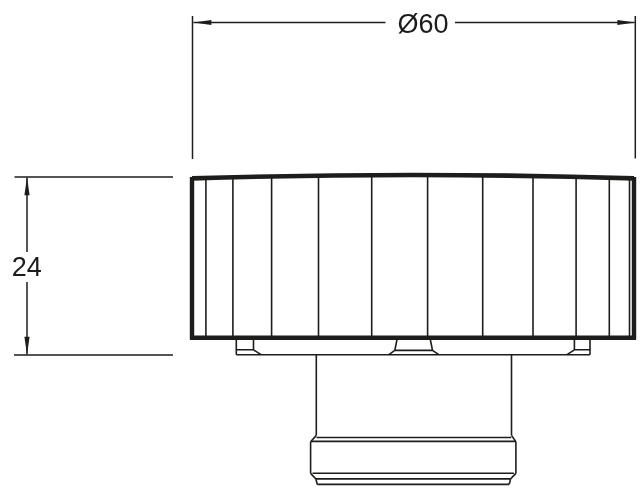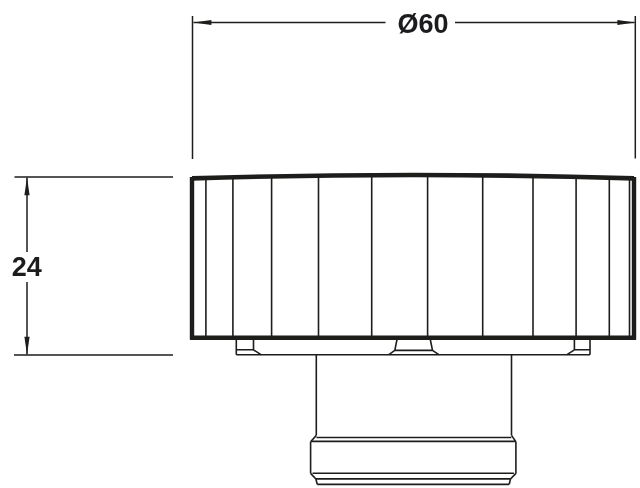--- a/index.html
+++ b/index.html
@@ -1,16 +1,16 @@
 <!DOCTYPE html>
 <html><head>
 <meta charset="utf-8">
 <style>
   html,body{margin:0;padding:0;background:#ffffff;}
-  .page{width:640px;height:488px;position:relative;background:#ffffff;overflow:hidden;font-weight:bold;}
+  .page{width:640px;height:488px;position:relative;background:#ffffff;overflow:hidden;}
   svg{display:block;}
   text{font-family:"Liberation Sans", sans-serif;fill:#1c1c1e;}
 </style>
 </head>
 <body>
 <div class="page">
 <svg width="640" height="488" viewBox="0 0 640 488">
   <g stroke="#1d1d1b" fill="none" stroke-linecap="butt">
 
     <path d="M192.5 16 V159" stroke-width="1.5"></path>

